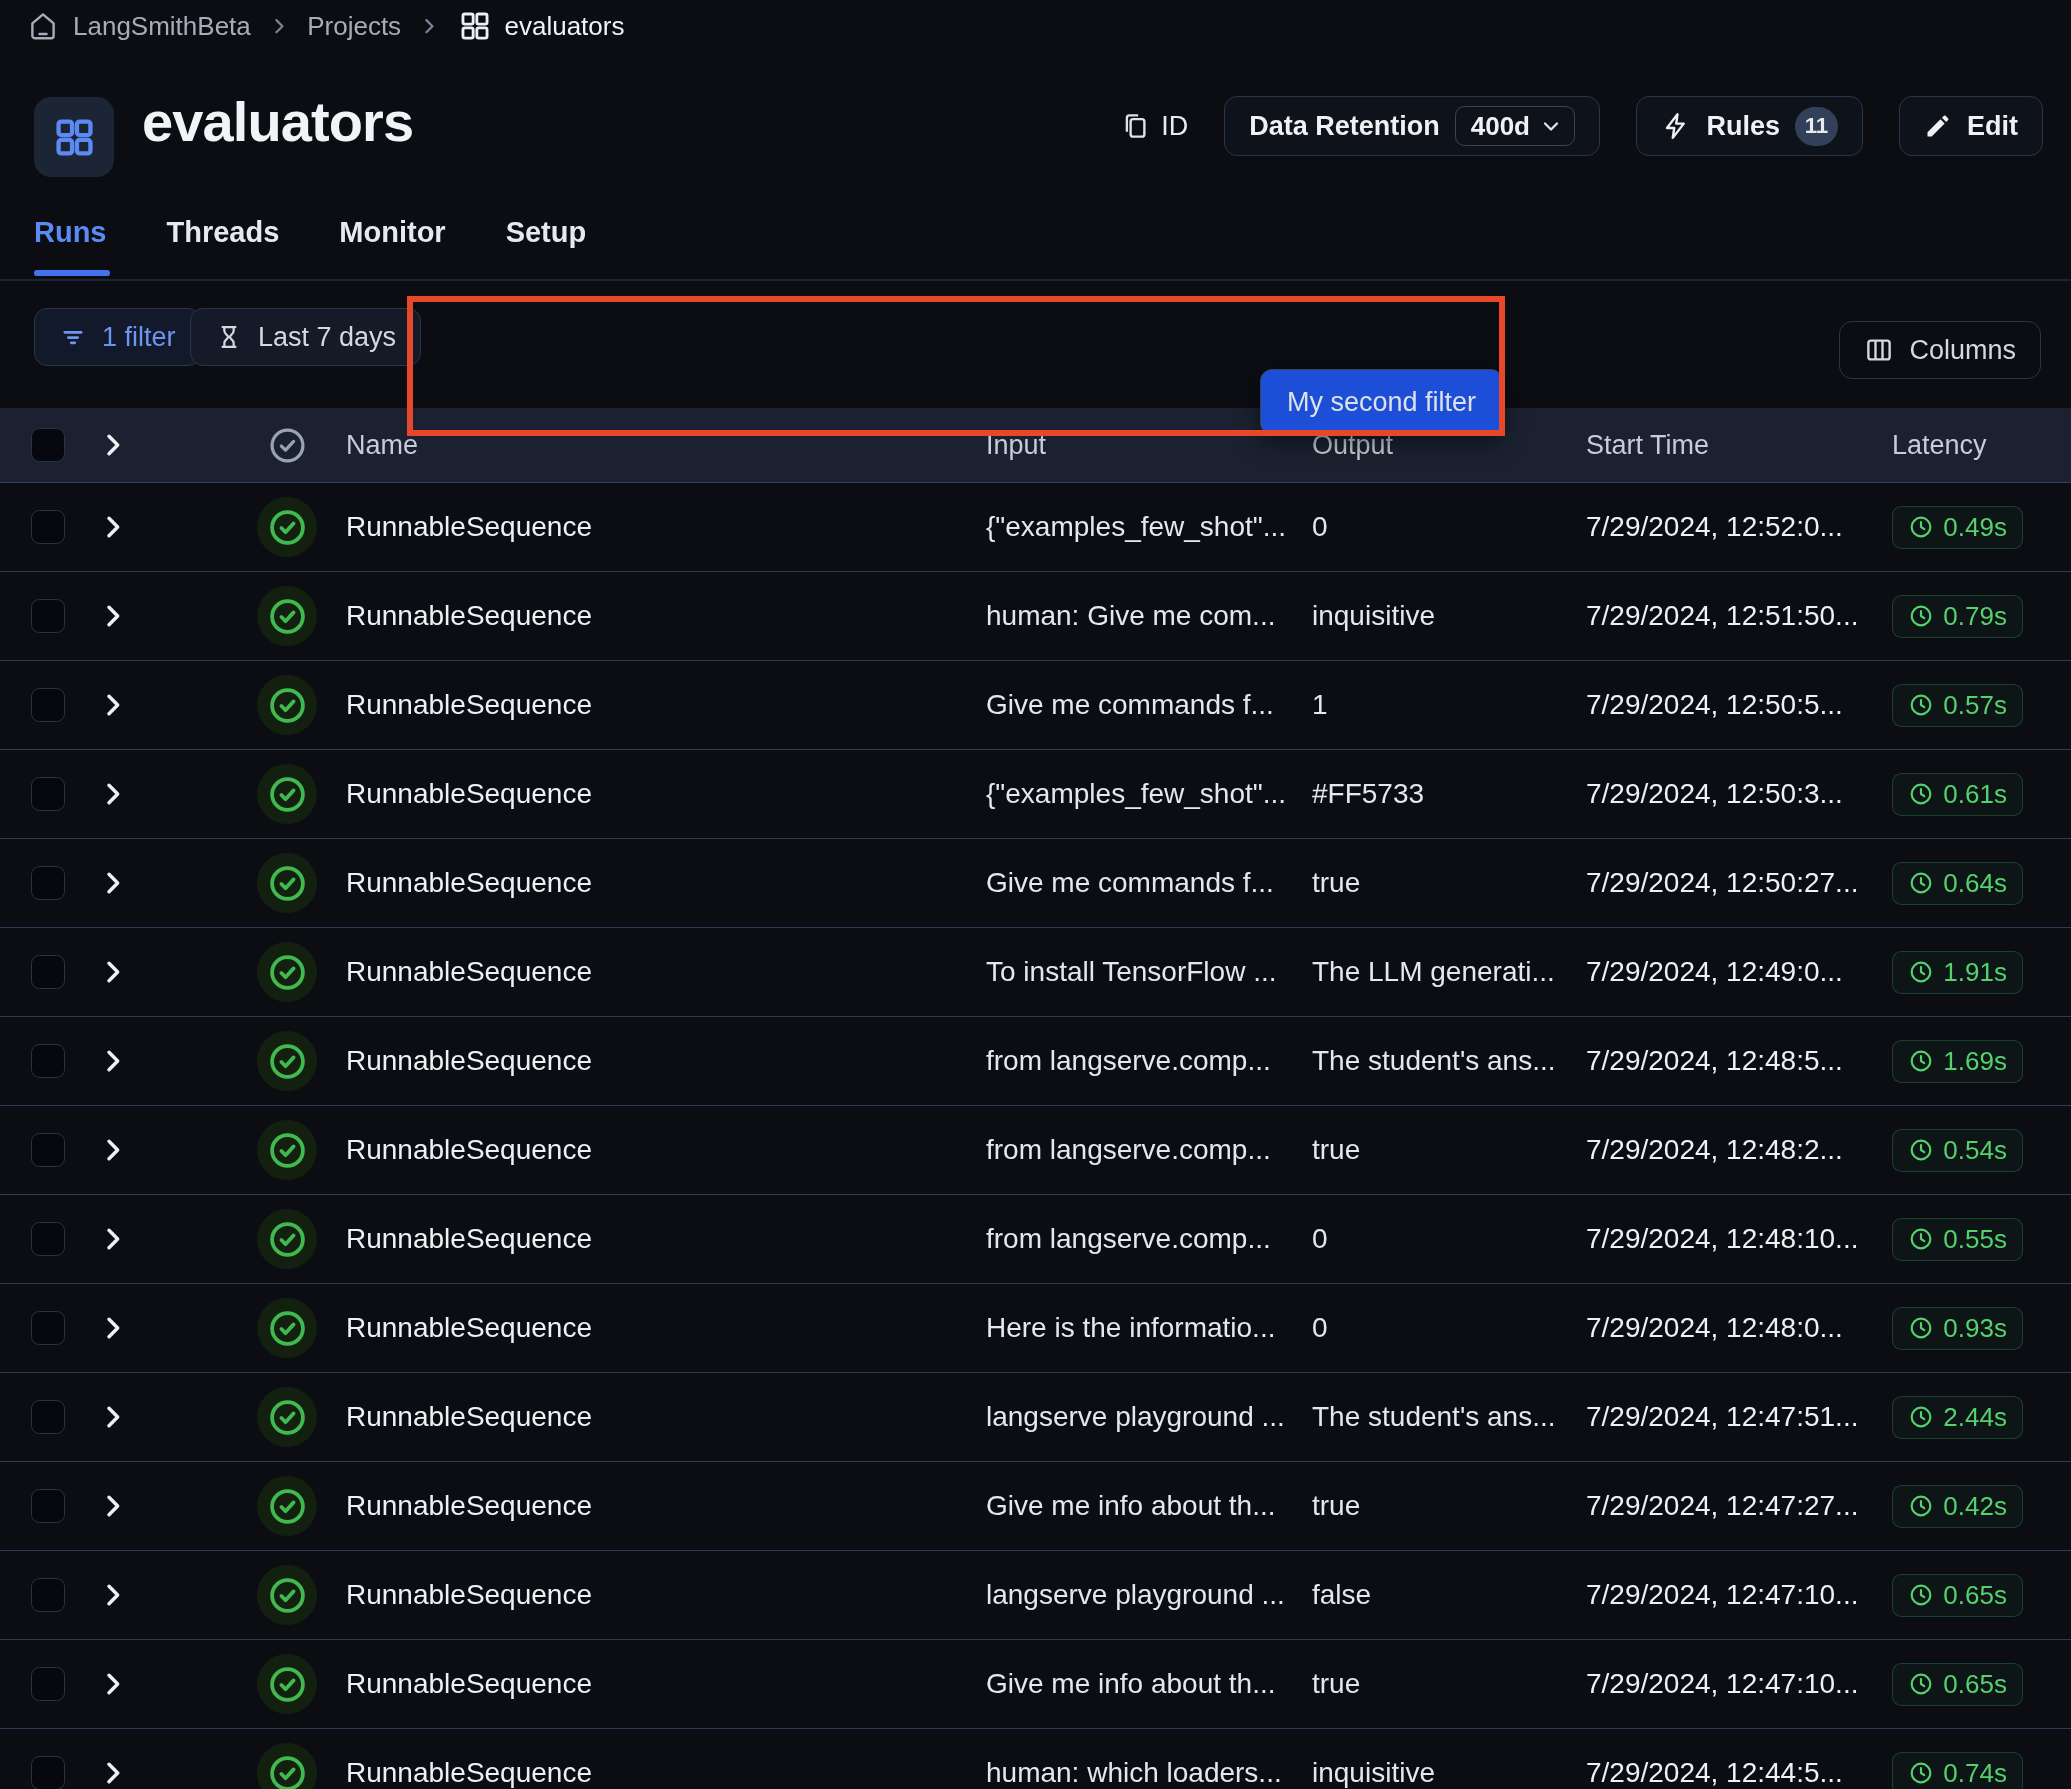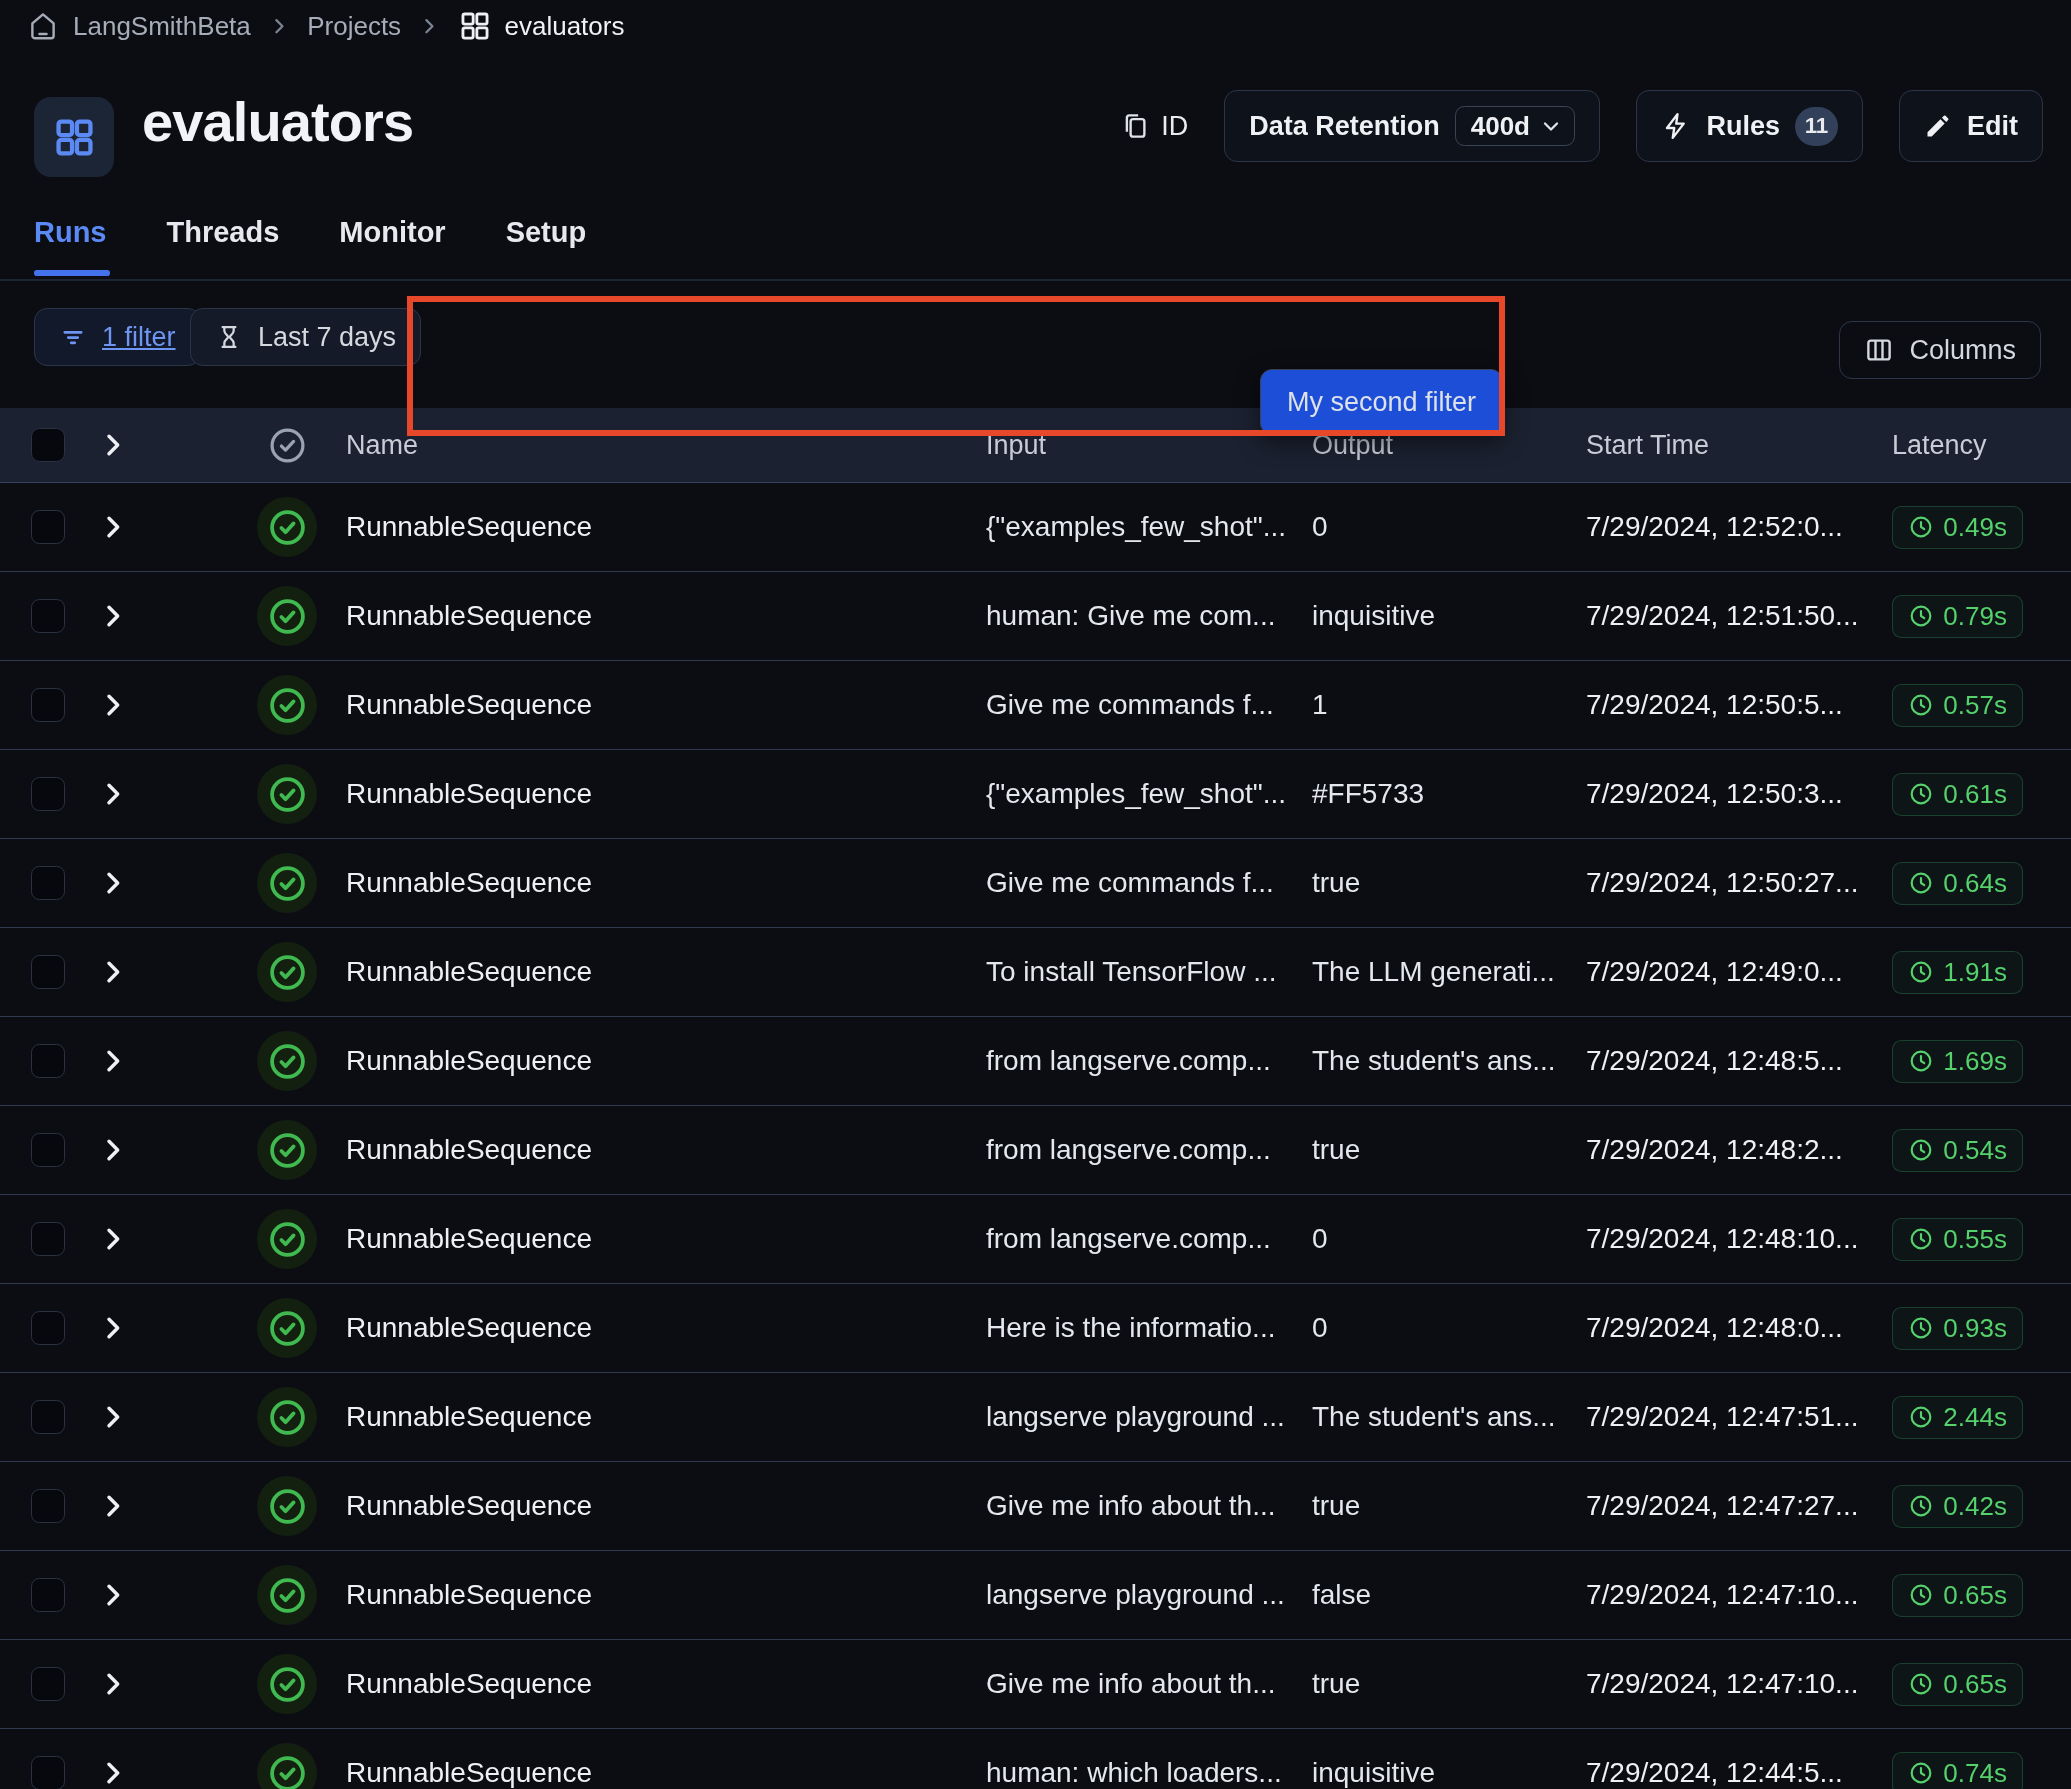--- a/index.html
+++ b/index.html
@@ -35,39 +35,39 @@
   .breadcrumb .last{color:#f0f2f5;}
   .icon{display:inline-flex;align-items:center;justify-content:center;}
 
   
   .title-iconbox{position:absolute;top:97px;left:34px;width:80px;height:80px;border-radius:17px;
     background:#1c2536;display:flex;align-items:center;justify-content:center;}
   .page-title{position:absolute;top:89px;left:142px;font-size:56px;font-weight:700;color:#f2f3f6;
     letter-spacing:-0.9px;}
   .header-actions{position:absolute;top:95px;right:28px;display:flex;align-items:center;gap:36px;height:62px;}
   .id-chip{display:flex;align-items:center;gap:11.2px;color:#e9ebef;font-size:27px;cursor:pointer;}
-  .btn{display:flex;align-items:center;gap:15px;height:72px;padding:0 24px;border:1.9px solid var(--btn-border);
+  .btn{display:flex;align-items:center;gap:15px;height:60px;padding:0 24px;border:1.9px solid var(--btn-border);
     border-radius:13px;background:rgba(16,21,32,.6);color:#f0f1f4;font-size:27px;font-weight:700;cursor:pointer;}
   .retention-pill{display:flex;align-items:center;gap:9.3px;border:1.9px solid #3a4457;border-radius:9.3px;
     padding:3.7px 11.2px 3.7px 15px;font-size:26px;font-weight:700;color:#f0f1f4;}
   .rules-badge{min-width:43px;height:39px;padding:0 7.5px;border-radius:20.5px;background:#33405a;color:#e8eaee;
     font-size:22.4px;font-weight:600;display:flex;align-items:center;justify-content:center;}
 
   
   .tabs{position:absolute;top:216px;left:34px;display:flex;gap:60px;font-size:29px;font-weight:600;}
   .tab{color:#e7e9ee;padding-bottom:27px;position:relative;cursor:pointer;}
   .tab.active{color:var(--blue);}
   .tab.active::after{content:"";position:absolute;left:0;right:-3.7px;bottom:0;height:5.6px;border-radius:2.8px;
     background:var(--blue-underline);}
   .tabs-hairline{position:absolute;top:279px;left:0;width:2071px;height:1.9px;background:#1d2434;}
 
   
   .filter-row{position:absolute;top:308px;left:0;width:2071px;height:58px;}
   .filter-btn{position:absolute;left:34px;top:0;height:58px;color:#6f95f2;font-weight:500;font-size:27px;
-    background:#12192a;text-decoration:underline;}
+    background:#12192a;}
   .date-btn{position:absolute;left:190px;top:0;height:58px;font-weight:500;font-size:27px;color:#d4d8df;
     background:#141a28;}
   .chip-group{position:absolute;left:424px;top:0;height:58px;display:flex;border:1.9px solid var(--chip-border);
     border-radius:11.2px;overflow:hidden;background:var(--chip-bg);}
   .chip{display:flex;align-items:center;padding:0 24px;font-size:27px;color:#ccd2dd;cursor:pointer;
     border-right:1.9px solid var(--chip-border);white-space:nowrap;}
   .chip:last-child{border-right:none;}
   .chip.active{background:var(--chip-active);}
   .chip.more{background:var(--chip-hover);color:#cfd4dc;padding:0 20.5px;letter-spacing:1.9px;}
   .columns-btn{position:absolute;right:30px;top:13px;height:58px;font-weight:500;font-size:27px;color:#d4d8df;

